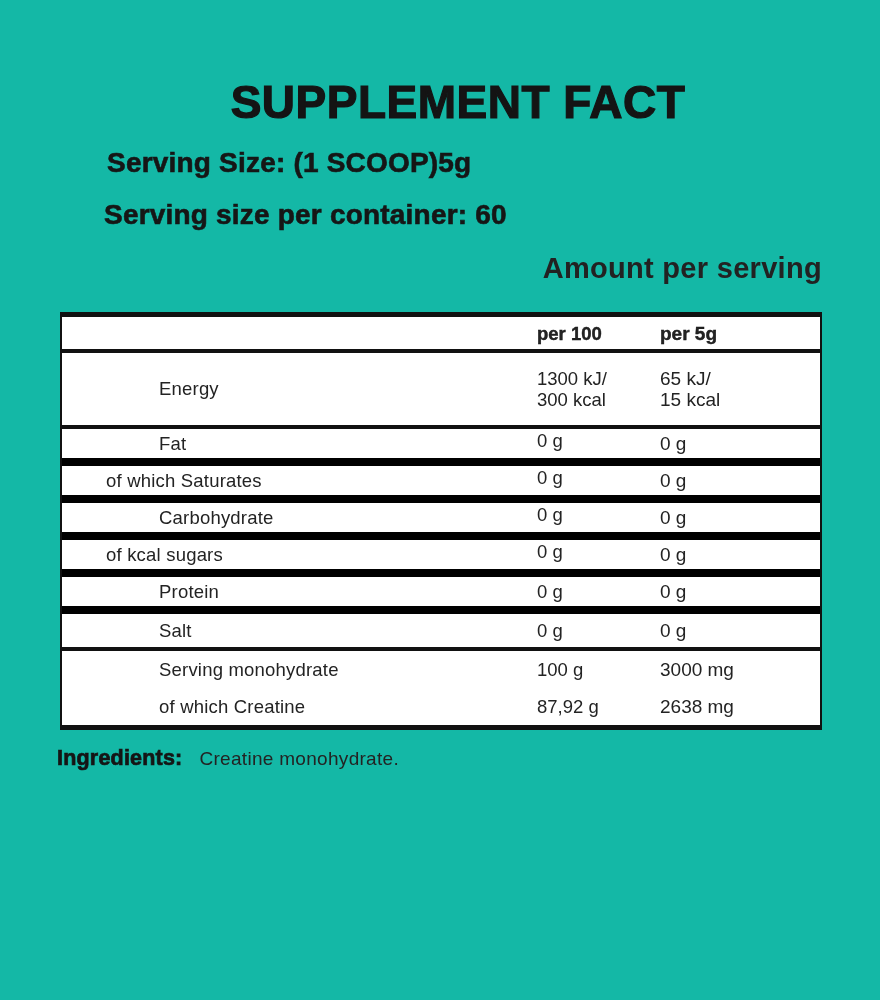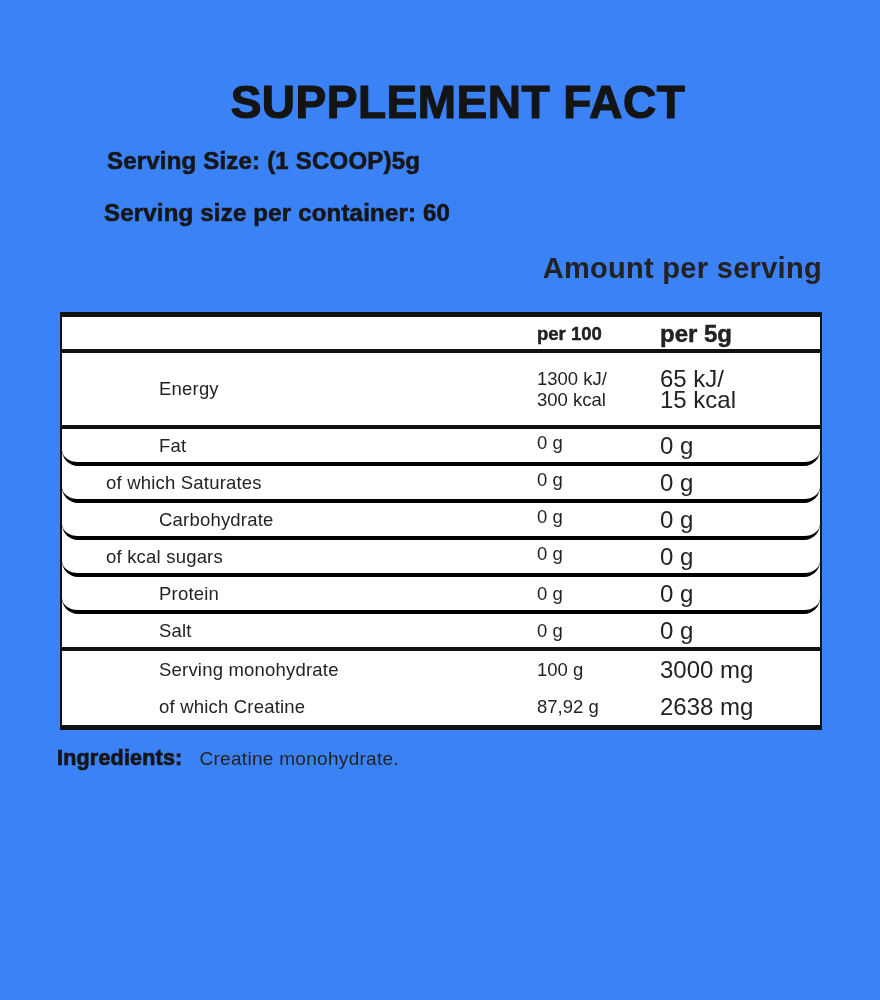--- a/index.html
+++ b/index.html
@@ -1,51 +1,51 @@
 <!DOCTYPE html>
 <html><head>
 <meta charset="utf-8">
 <style>
   html,body{margin:0;padding:0;background:#ffffff;}
   .page{
-    position:relative;width:880px;height:1000px;background:#3b82f6;
+    position:relative;width:880px;height:1000px;background:#14b8a6;
     font-family:"Liberation Sans",sans-serif;color:#1b1b1b;overflow:hidden;
   }
   .title{
     position:absolute;top:75px;left:0;width:100%;margin:0;
     text-align:center;text-indent:36px;
     font-size:46px;font-weight:900;letter-spacing:.5px;color:#141414;
     -webkit-text-stroke:1.2px #141414;
   }
   .serving-line{
-    position:absolute;font-size:24px;font-weight:800;color:#161616;
+    position:absolute;font-size:28px;font-weight:800;color:#161616;
     -webkit-text-stroke:.6px #161616;letter-spacing:.2px;white-space:nowrap;
   }
   .serving-size{left:107px;top:147px;}
   .serving-container{left:104px;top:199px;}
   .amount-caption{
     position:absolute;top:252px;right:58px;
     font-size:29px;font-weight:700;color:#222;letter-spacing:.3px;
   }
   .facts{
     position:absolute;left:60px;top:312px;width:762px;
     box-sizing:border-box;border:2px solid #111;background:#fff;
   }
   .bar{height:3px;background:#111;}
   .row{display:flex;box-sizing:border-box;height:37px;}
   .row.header{height:36px;border-bottom:4px solid #111;}
   .row.tall{height:76px;}
   .div-thick{border-bottom:4px solid #111;}
-  .div-thin{border-bottom:4px solid #000000;border-radius:16px;}
+  .div-thin{border-bottom:8px solid #000000;}
   .cell{box-sizing:border-box;display:flex;flex-direction:column;justify-content:center;}
   .cell span{display:block;}
   .cell.label{flex:1;padding-left:97px;font-size:18.5px;color:#232323;letter-spacing:.2px;}
   .row.indent .cell.label{padding-left:44px;}
   .cell.v1{width:123px;font-size:18.5px;line-height:21px;color:#232323;}
-  .cell.v2{width:160px;font-size:24px;line-height:21px;color:#232323;}
+  .cell.v2{width:160px;font-size:19px;line-height:21px;color:#232323;}
   .colhead{font-weight:700;font-size:17.5px;color:#111;-webkit-text-stroke:.4px #111;justify-content:center;}
   .row.lift .cell.v1 span{transform:translateY(-3px);}
   .ingredients{position:absolute;left:57px;top:735px;display:flex;align-items:baseline;gap:17px;}
   .ing-label{font-size:21.5px;font-weight:900;color:#151515;-webkit-text-stroke:.7px #151515;letter-spacing:.2px;}
   .ing-value{font-size:19px;color:#232323;letter-spacing:.3px;margin-top:13px;}
 </style>
 </head>
 <body>
 
 <div class="page">

